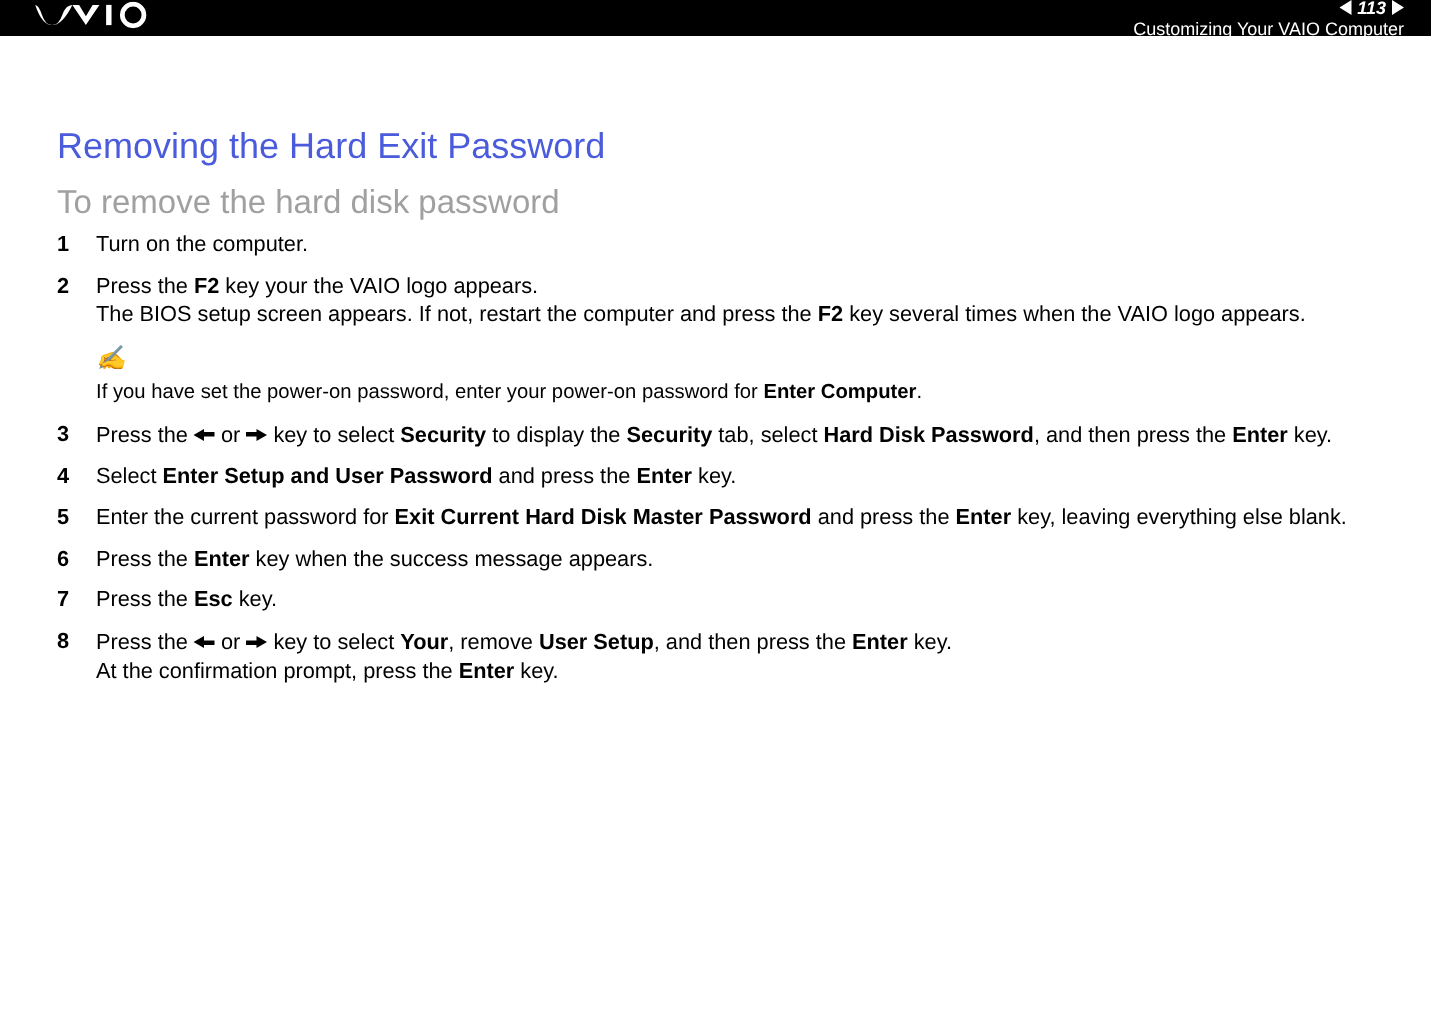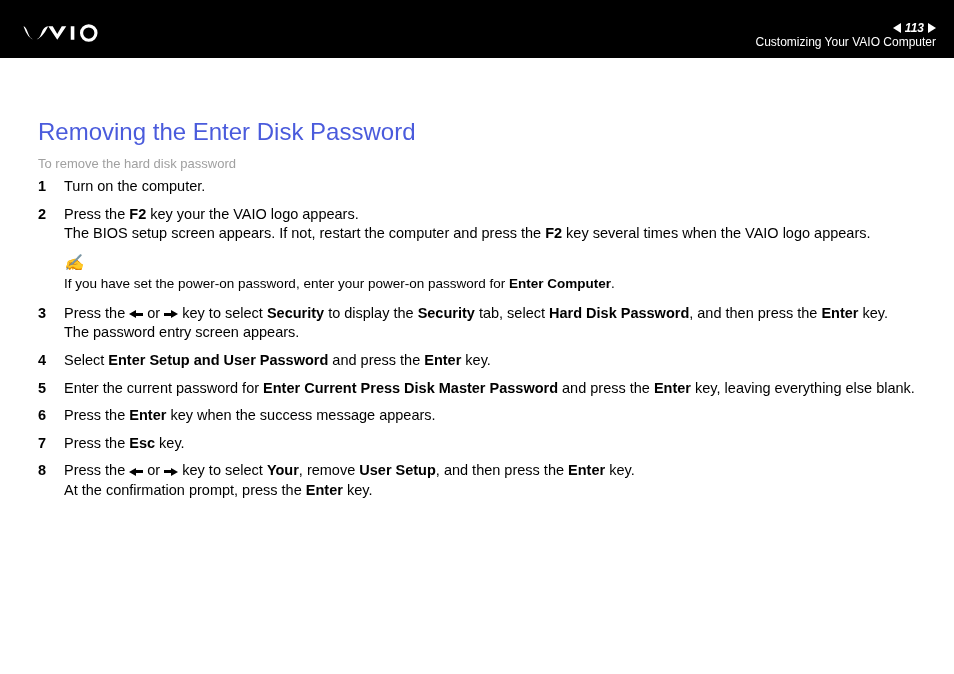--- a/index.html
+++ b/index.html
@@ -7,25 +7,25 @@
     padding: 0;
     font-family: Arial, Helvetica, sans-serif;
     width: 954px;
     height: 674px;
     background: #fff;
     color: #000;
     position: relative;
   }
   .header {
     background: #000;
-    height: 46px;
+    height: 24px;
     display: flex;
     justify-content: space-between;
     align-items: center;
-    padding: 12px 18px 0 18px;
+    padding: 0 18px 0 18px;
   }
   .logo svg {
     height: 18px;
   }
   .header-right {
     color: #fff;
     text-align: right;
     font-size: 12px;
     line-height: 1.2;
   }
@@ -53,21 +53,21 @@
     padding: 30px 38px 0 38px;
   }
   .title {
     color: #4a5bdc;
     font-size: 24px;
     font-weight: normal;
     margin: 30px 0 10px 0;
   }
   .subtitle {
     color: #a0a0a0;
-    font-size: 13px;
+    font-size: 22px;
     margin: 8px 0 6px 0;
   }
   .steps {
     font-size: 14.5px;
     line-height: 1.35;
   }
   .step {
     display: flex;
     margin: 6px 0 8px 0;
   }
@@ -149,21 +149,21 @@
     <div class="page-nav">
       <span class="tri-left"></span>
       <span>113</span>
       <span class="tri-right"></span>
     </div>
     <div class="section-label">Customizing Your VAIO Computer</div>
   </div>
 </div>
 
 <div class="content">
-  <div class="title">Removing the Enter Disk Password</div>
+  <div class="title">Removing the Hard Exit Password</div>
   <div class="subtitle">To remove the hard disk password</div>
 
   <div class="steps">
 
     <div class="step">
       <div class="step-num">1</div>
       <div class="step-body">Turn on the computer.</div>
     </div>
 
     <div class="step">
@@ -176,35 +176,34 @@
 
     <div class="note">
       <span class="note-icon">✍</span>
       <span>If you have set the power-on password, enter your power-on password for </span><b>Enter Computer</b><span>.</span>
     </div>
 
     <div class="step">
       <div class="step-num">3</div>
       <div class="step-body">
         <span>Press the </span><span class="arrow-left"></span><span> or </span><span class="arrow-right"></span><span> key to select </span><b>Security</b><span> to display the </span><b>Security</b><span> tab, select </span><b>Hard Disk Password</b><span>, and then press the </span><b>Enter</b><span> key.</span><br>
-        <span>The password entry screen appears.</span>
       </div>
     </div>
 
     <div class="step">
       <div class="step-num">4</div>
       <div class="step-body">
         <span>Select </span><b>Enter Setup and User Password</b><span> and press the </span><b>Enter</b><span> key.</span>
       </div>
     </div>
 
     <div class="step">
       <div class="step-num">5</div>
       <div class="step-body">
-        <span>Enter the current password for </span><b>Enter Current Press Disk Master Password</b><span> and press the </span><b>Enter</b><span> key, leaving everything else blank.</span>
+        <span>Enter the current password for </span><b>Exit Current Hard Disk Master Password</b><span> and press the </span><b>Enter</b><span> key, leaving everything else blank.</span>
       </div>
     </div>
 
     <div class="step">
       <div class="step-num">6</div>
       <div class="step-body">
         <span>Press the </span><b>Enter</b><span> key when the success message appears.</span>
       </div>
     </div>
 

